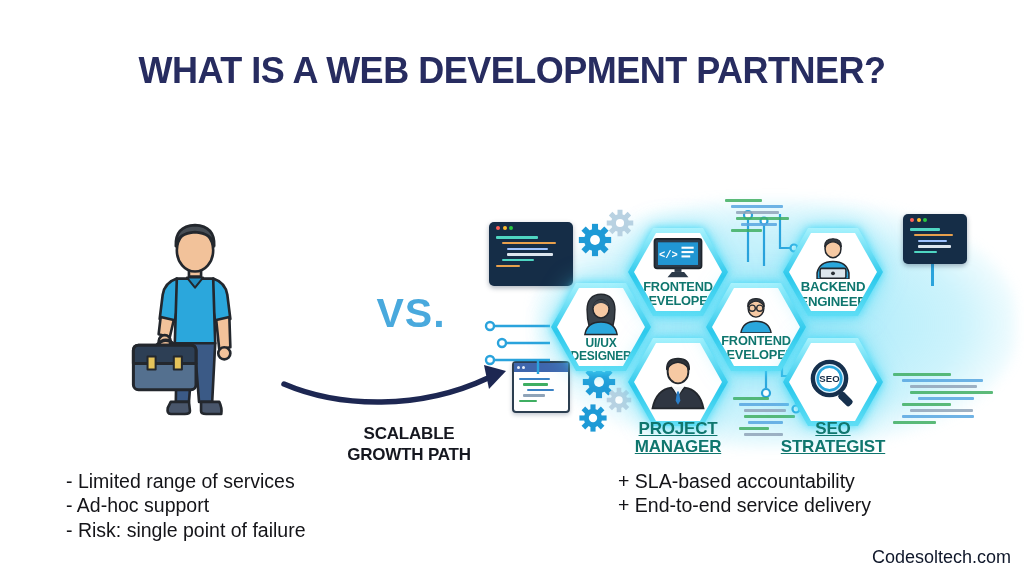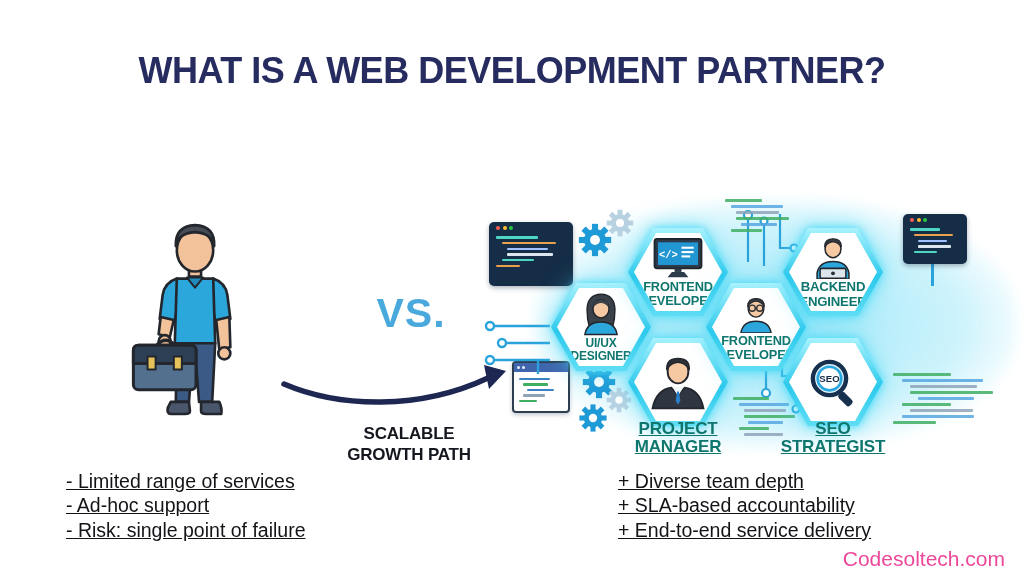--- a/index.html
+++ b/index.html
@@ -19,25 +19,25 @@
   
   .vs{position:absolute;left:366px;top:290px;width:90px;text-align:center;
       font-size:41px;font-weight:700;color:#49a9dd;letter-spacing:1px;}
   .arrow-svg{position:absolute;left:280px;top:364px;}
   .growth{position:absolute;left:323px;top:423px;width:172px;text-align:center;
           font-size:17px;font-weight:700;color:#15171f;line-height:21px;letter-spacing:-.2px;}
   .growth span{display:block;}
 
   
   .points{position:absolute;font-size:19.5px;color:#141418;line-height:24.3px;}
-  .points div{white-space:nowrap;text-decoration:underline;}
+  .points div{white-space:nowrap;}
   .points-free{left:66px;top:469px;}
   .points-part{left:618px;top:469px;}
 
-  .footer{position:absolute;right:19px;top:547px;font-size:21px;color:#ec4899;}
+  .footer{position:absolute;right:13px;top:547px;font-size:18px;color:#0f172a;}
 
   
   .freelancer-svg{position:absolute;left:118px;top:216px;}
 
   
   .cluster{position:absolute;left:476px;top:192px;width:548px;height:270px;}
   .glow{position:absolute;left:58px;top:8px;right:8px;bottom:14px;z-index:0;
         background:radial-gradient(ellipse at 50% 50%,rgba(125,224,247,.75) 0%,rgba(125,224,247,.38) 55%,rgba(125,224,247,0) 78%);
         filter:blur(6px);border-radius:45%;}
 
@@ -402,20 +402,19 @@
     </div>
   </div>
 
   <div class="points points-free">
     <div>- Limited range of services</div>
     <div>- Ad-hoc support</div>
     <div>- Risk: single point of failure</div>
   </div>
 
   <div class="points points-part">
-    <div>+ Diverse team depth</div>
     <div>+ SLA-based accountability</div>
     <div>+ End-to-end service delivery</div>
   </div>
 
   <div class="footer">Codesoltech.com</div>
 
 </div>
 
 </body></html>

